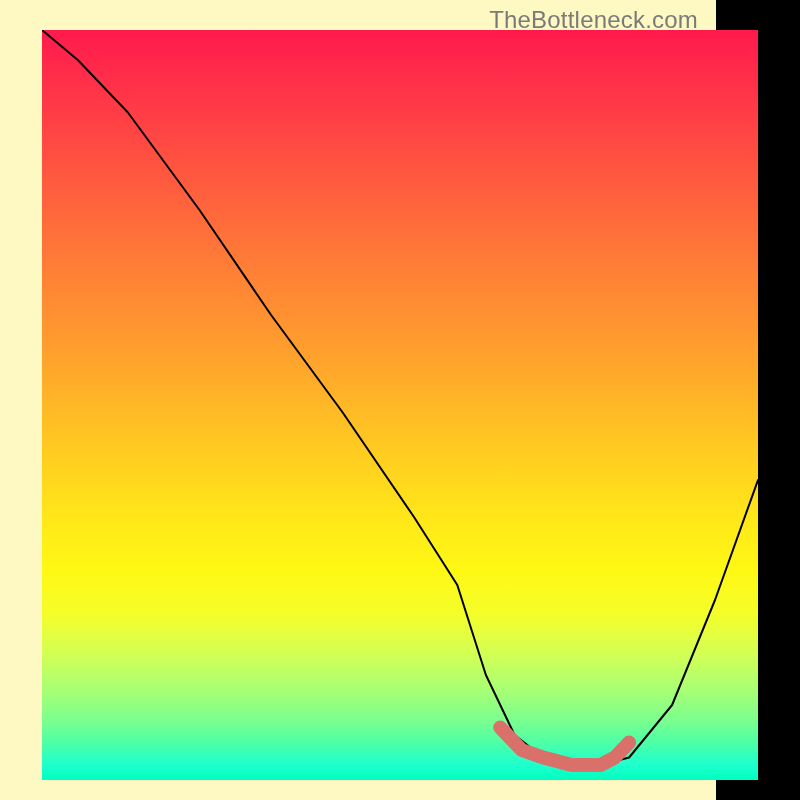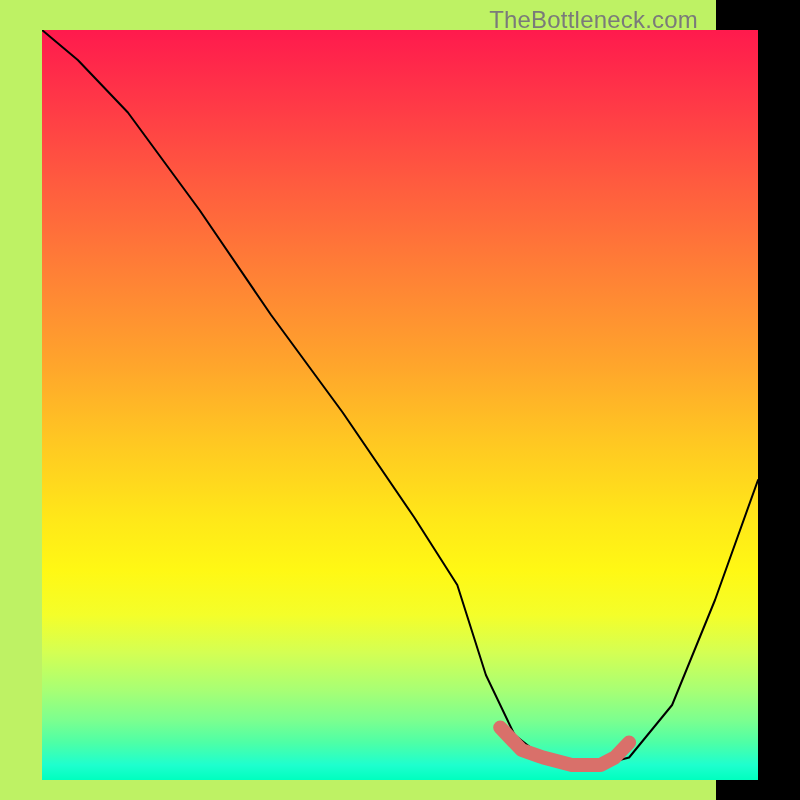--- a/index.html
+++ b/index.html
@@ -1,20 +1,20 @@
 <!DOCTYPE html>
 <html><head>
 <meta charset="utf-8">
 <style>
   * { margin: 0; padding: 0; box-sizing: border-box; }
   html, body { width: 800px; height: 800px; overflow: hidden; background: #000; }
   .outer {
     width: 716px;
     height: 800px;
-    background: #bef264;
+    background: #fef9c3;
     position: relative;
   }
   .watermark {
     position: absolute;
     top: 6px;
     right: 18px;
     color: #7a7a7a;
     font-family: Arial, Helvetica, sans-serif;
     font-size: 24px;
     font-weight: 400;

